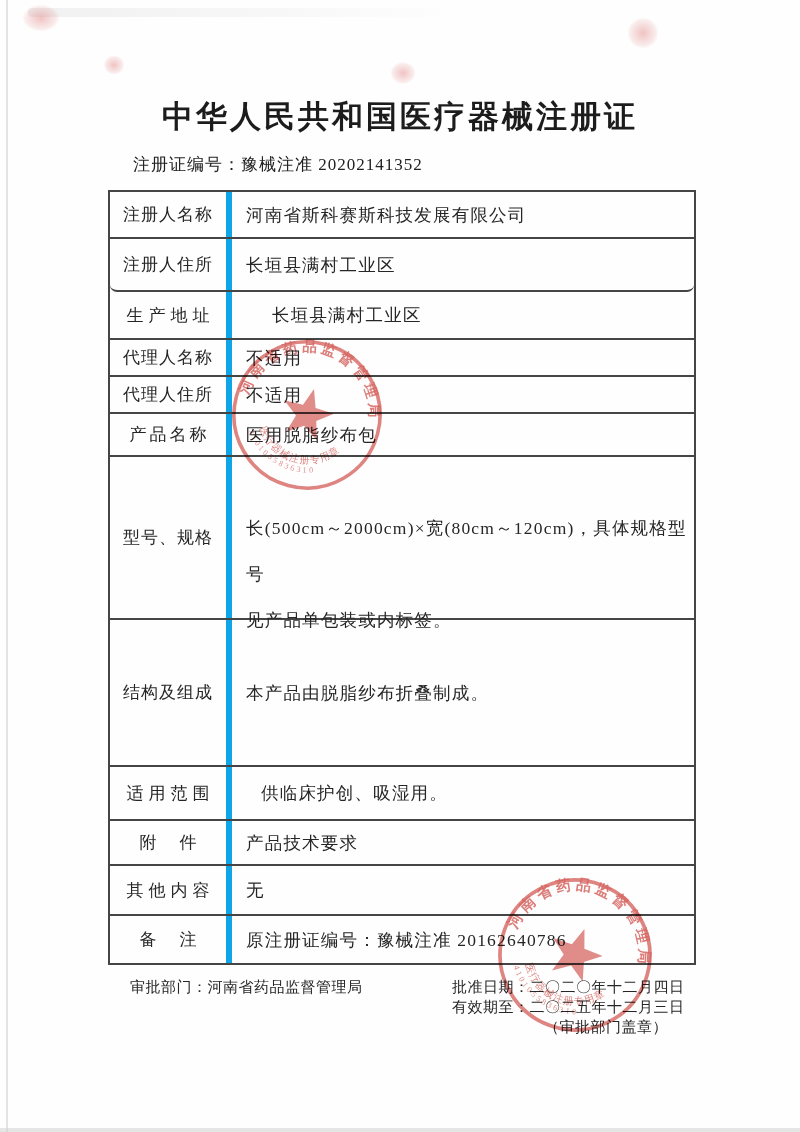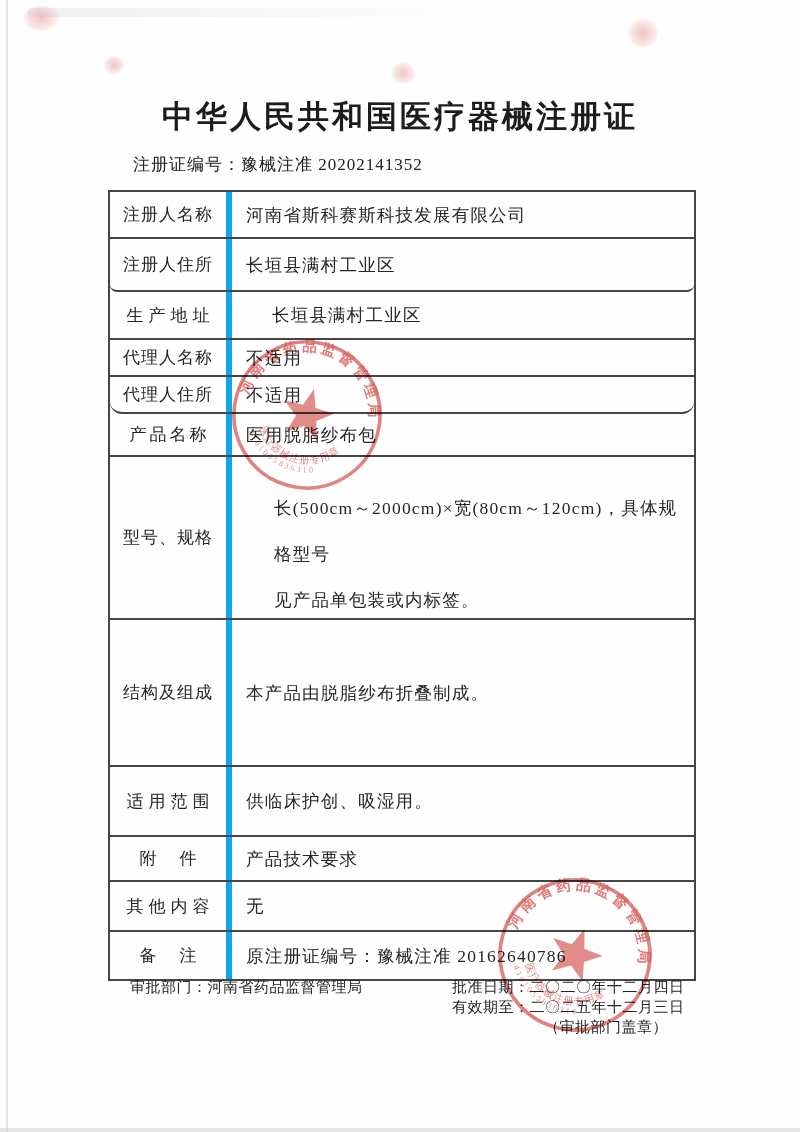--- a/index.html
+++ b/index.html
@@ -56,33 +56,33 @@
     border-right:6px solid #0ea5e9;
     display:flex; align-items:center; justify-content:center;
     font-size:17px; letter-spacing:1px; text-align:center;
   }
   .ls-wide .cell-label { letter-spacing:5px; text-indent:5px; }
   .ls-mid  .cell-label { letter-spacing:3px; text-indent:3px; }
   .cell-value {
     flex:1; display:flex; flex-direction:column; justify-content:center;
     padding-left:14px; font-size:17.5px; letter-spacing:1.2px;
   }
-  .cell-value.top-align { justify-content:center; padding-top:33px;margin-left:28px; }
+  .cell-value.top-align { justify-content:flex-start; padding-top:48px; }
   .cell-value .vline { line-height:26px; }
   .cell-value.top-align .vline { line-height:46px; }
 
   .r1  { height:47px; }
   .r2  { height:53px;border-radius:7px; }
   .r3  { height:48px;gap:26px; }
   .r4  { height:37px; }
-  .r5  { height:37px;border-radius:12px; }
+  .r5  { height:37px; }
   .r6  { height:43px; }
   .r7  { height:163px; }
   .r8  { height:147px; }
-  .r9  { height:70px; }
+  .r9  { height:54px;gap:15px; }
   .r10 { height:45px; }
   .r11 { height:50px; }
   .r12 { height:47px; }
 
   .footer-left {
     position:absolute; top:978px; left:130px;
     font-size:15px; letter-spacing:.5px;
   }
   .footer-right {
     position:absolute; top:978px; left:452px; width:260px;

